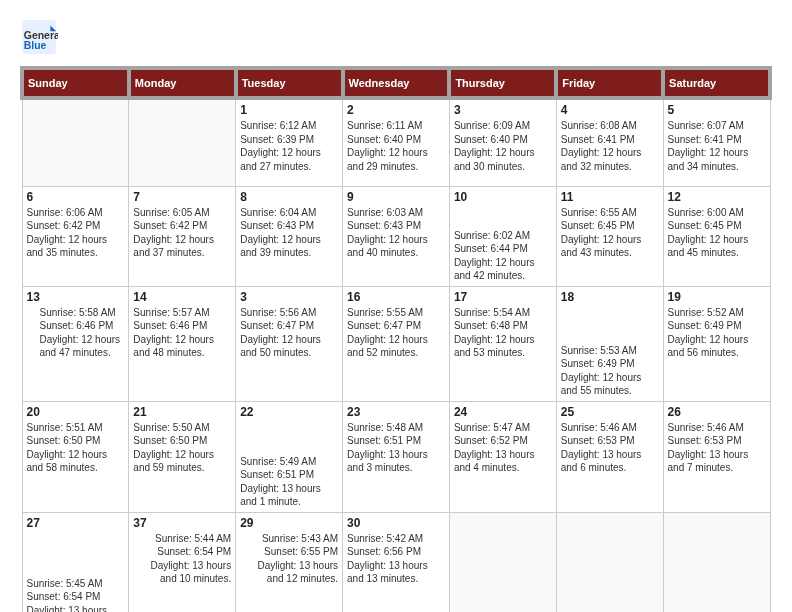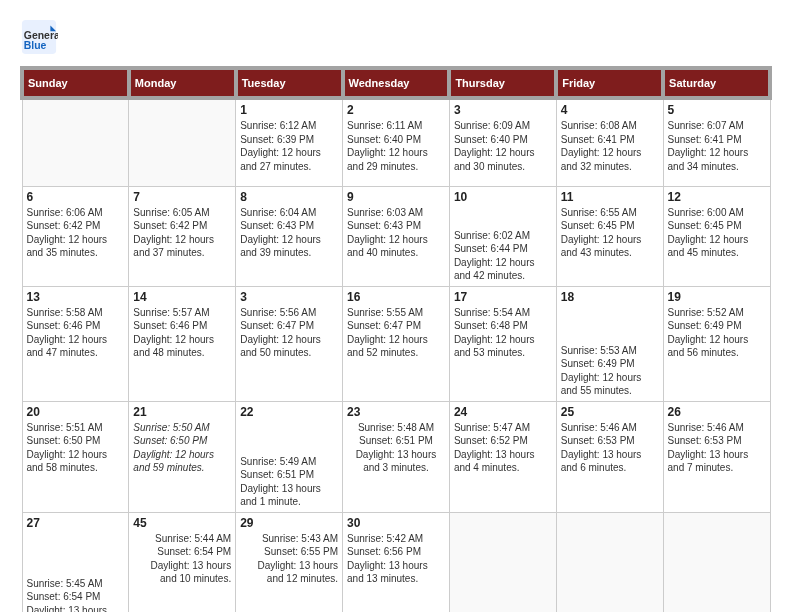--- a/index.html
+++ b/index.html
@@ -191,21 +191,21 @@
           <td>
             <span class="day-num">12</span>
             <div class="day-info" style="white-space: pre-line;">Sunrise: 6:00 AM
 Sunset: 6:45 PM
 Daylight: 12 hours and 45 minutes.</div>
           </td>
         </tr>
         <tr>
           <td>
             <span class="day-num">13</span>
-            <div class="day-info" style="white-space: pre-line;">Sunrise: 5:58 AM
+            <div class="day-info" style="white-space: pre-line; margin-left: 13px;">Sunrise: 5:58 AM
 Sunset: 6:46 PM
 Daylight: 12 hours and 47 minutes.</div>
           </td>
           <td>
             <span class="day-num">14</span>
             <div class="day-info" style="white-space: pre-line;">Sunrise: 5:57 AM
 Sunset: 6:46 PM
 Daylight: 12 hours and 48 minutes.</div>
           </td>
           <td>
@@ -241,33 +241,33 @@
         </tr>
         <tr>
           <td>
             <span class="day-num">20</span>
             <div class="day-info" style="white-space: pre-line;">Sunrise: 5:51 AM
 Sunset: 6:50 PM
 Daylight: 12 hours and 58 minutes.</div>
           </td>
           <td>
             <span class="day-num">21</span>
-            <div class="day-info" style="white-space: pre-line; font-style: italic;">Sunrise: 5:50 AM
+            <div class="day-info" style="white-space: pre-line;">Sunrise: 5:50 AM
 Sunset: 6:50 PM
 Daylight: 12 hours and 59 minutes.</div>
           </td>
           <td>
             <span class="day-num">22</span>
             <div class="day-info" style="white-space: pre-line; margin-top: 36px;">Sunrise: 5:49 AM
 Sunset: 6:51 PM
 Daylight: 13 hours and 1 minute.</div>
           </td>
           <td>
             <span class="day-num">23</span>
-            <div class="day-info" style="white-space: pre-line; text-align: center;">Sunrise: 5:48 AM
+            <div class="day-info" style="white-space: pre-line;">Sunrise: 5:48 AM
 Sunset: 6:51 PM
 Daylight: 13 hours and 3 minutes.</div>
           </td>
           <td>
             <span class="day-num">24</span>
             <div class="day-info" style="white-space: pre-line;">Sunrise: 5:47 AM
 Sunset: 6:52 PM
 Daylight: 13 hours and 4 minutes.</div>
           </td>
           <td>
@@ -284,21 +284,21 @@
           </td>
         </tr>
         <tr>
           <td>
             <span class="day-num">27</span>
             <div class="day-info" style="white-space: pre-line; margin-top: 47px;">Sunrise: 5:45 AM
 Sunset: 6:54 PM
 Daylight: 13 hours and 9 minutes.</div>
           </td>
           <td>
-            <span class="day-num">45</span>
+            <span class="day-num">37</span>
             <div class="day-info" style="white-space: pre-line; text-align: right;">Sunrise: 5:44 AM
 Sunset: 6:54 PM
 Daylight: 13 hours and 10 minutes.</div>
           </td>
           <td>
             <span class="day-num">29</span>
             <div class="day-info" style="white-space: pre-line; text-align: right;">Sunrise: 5:43 AM
 Sunset: 6:55 PM
 Daylight: 13 hours and 12 minutes.</div>
           </td>

